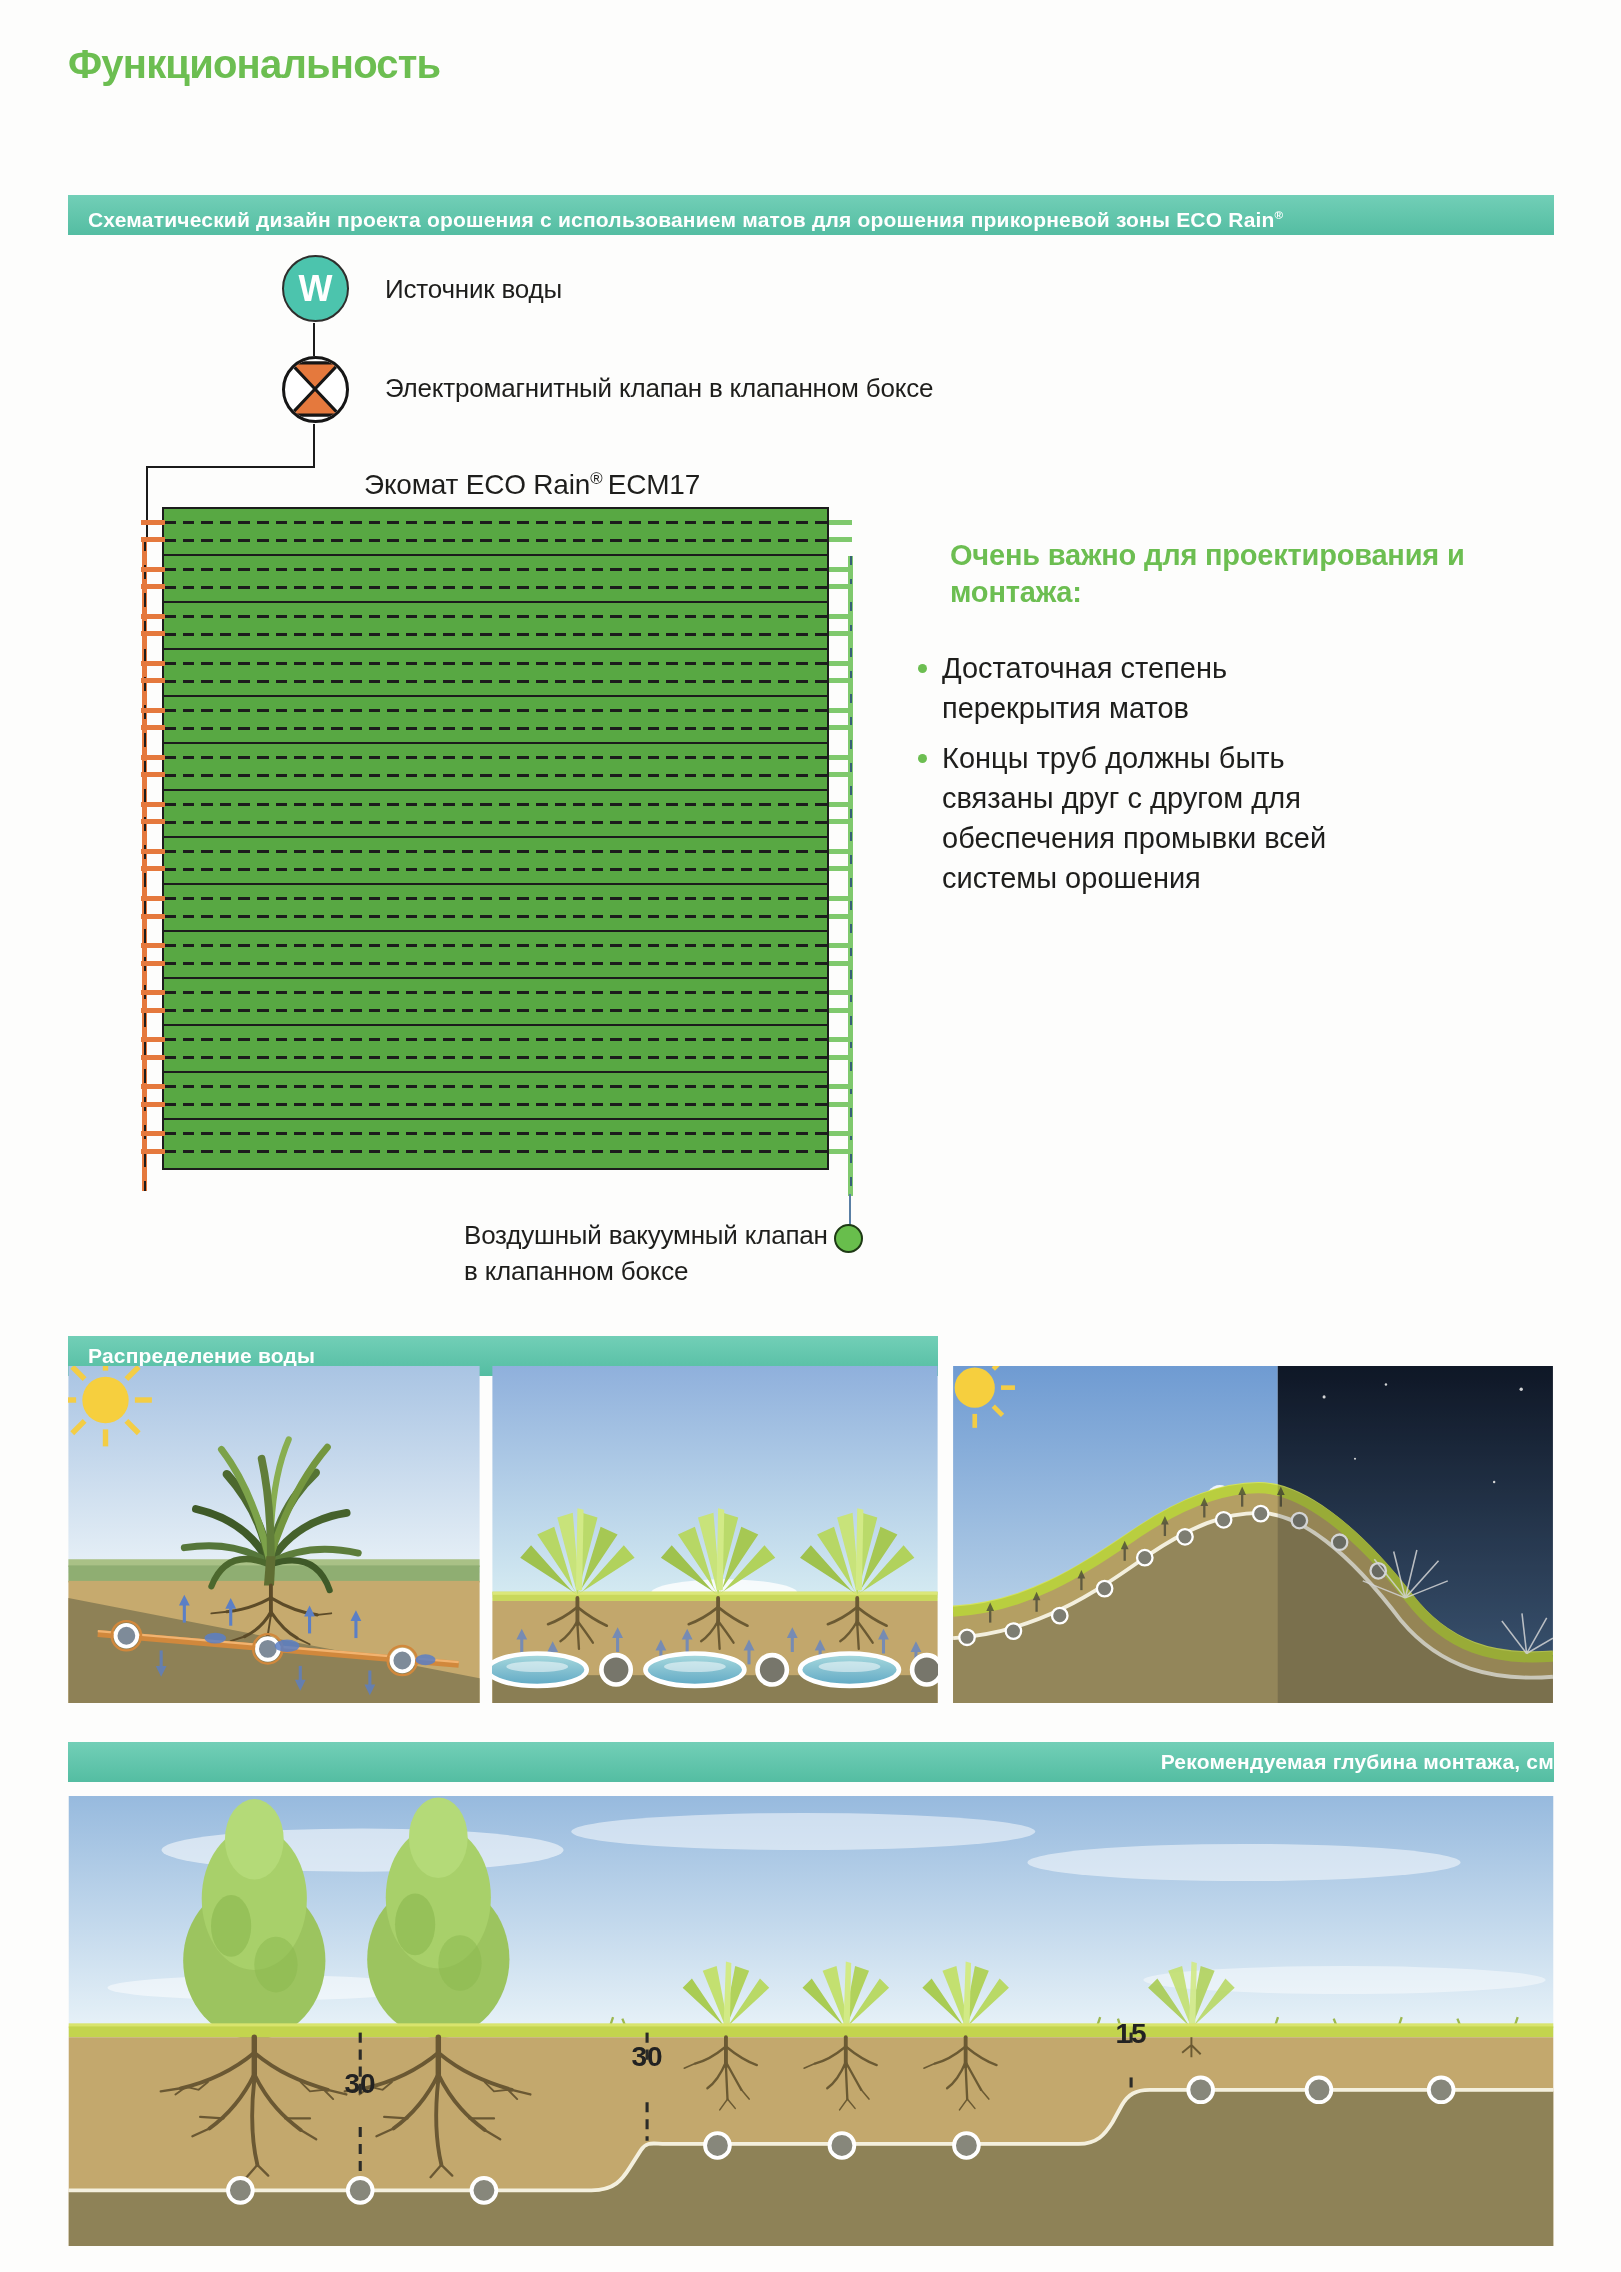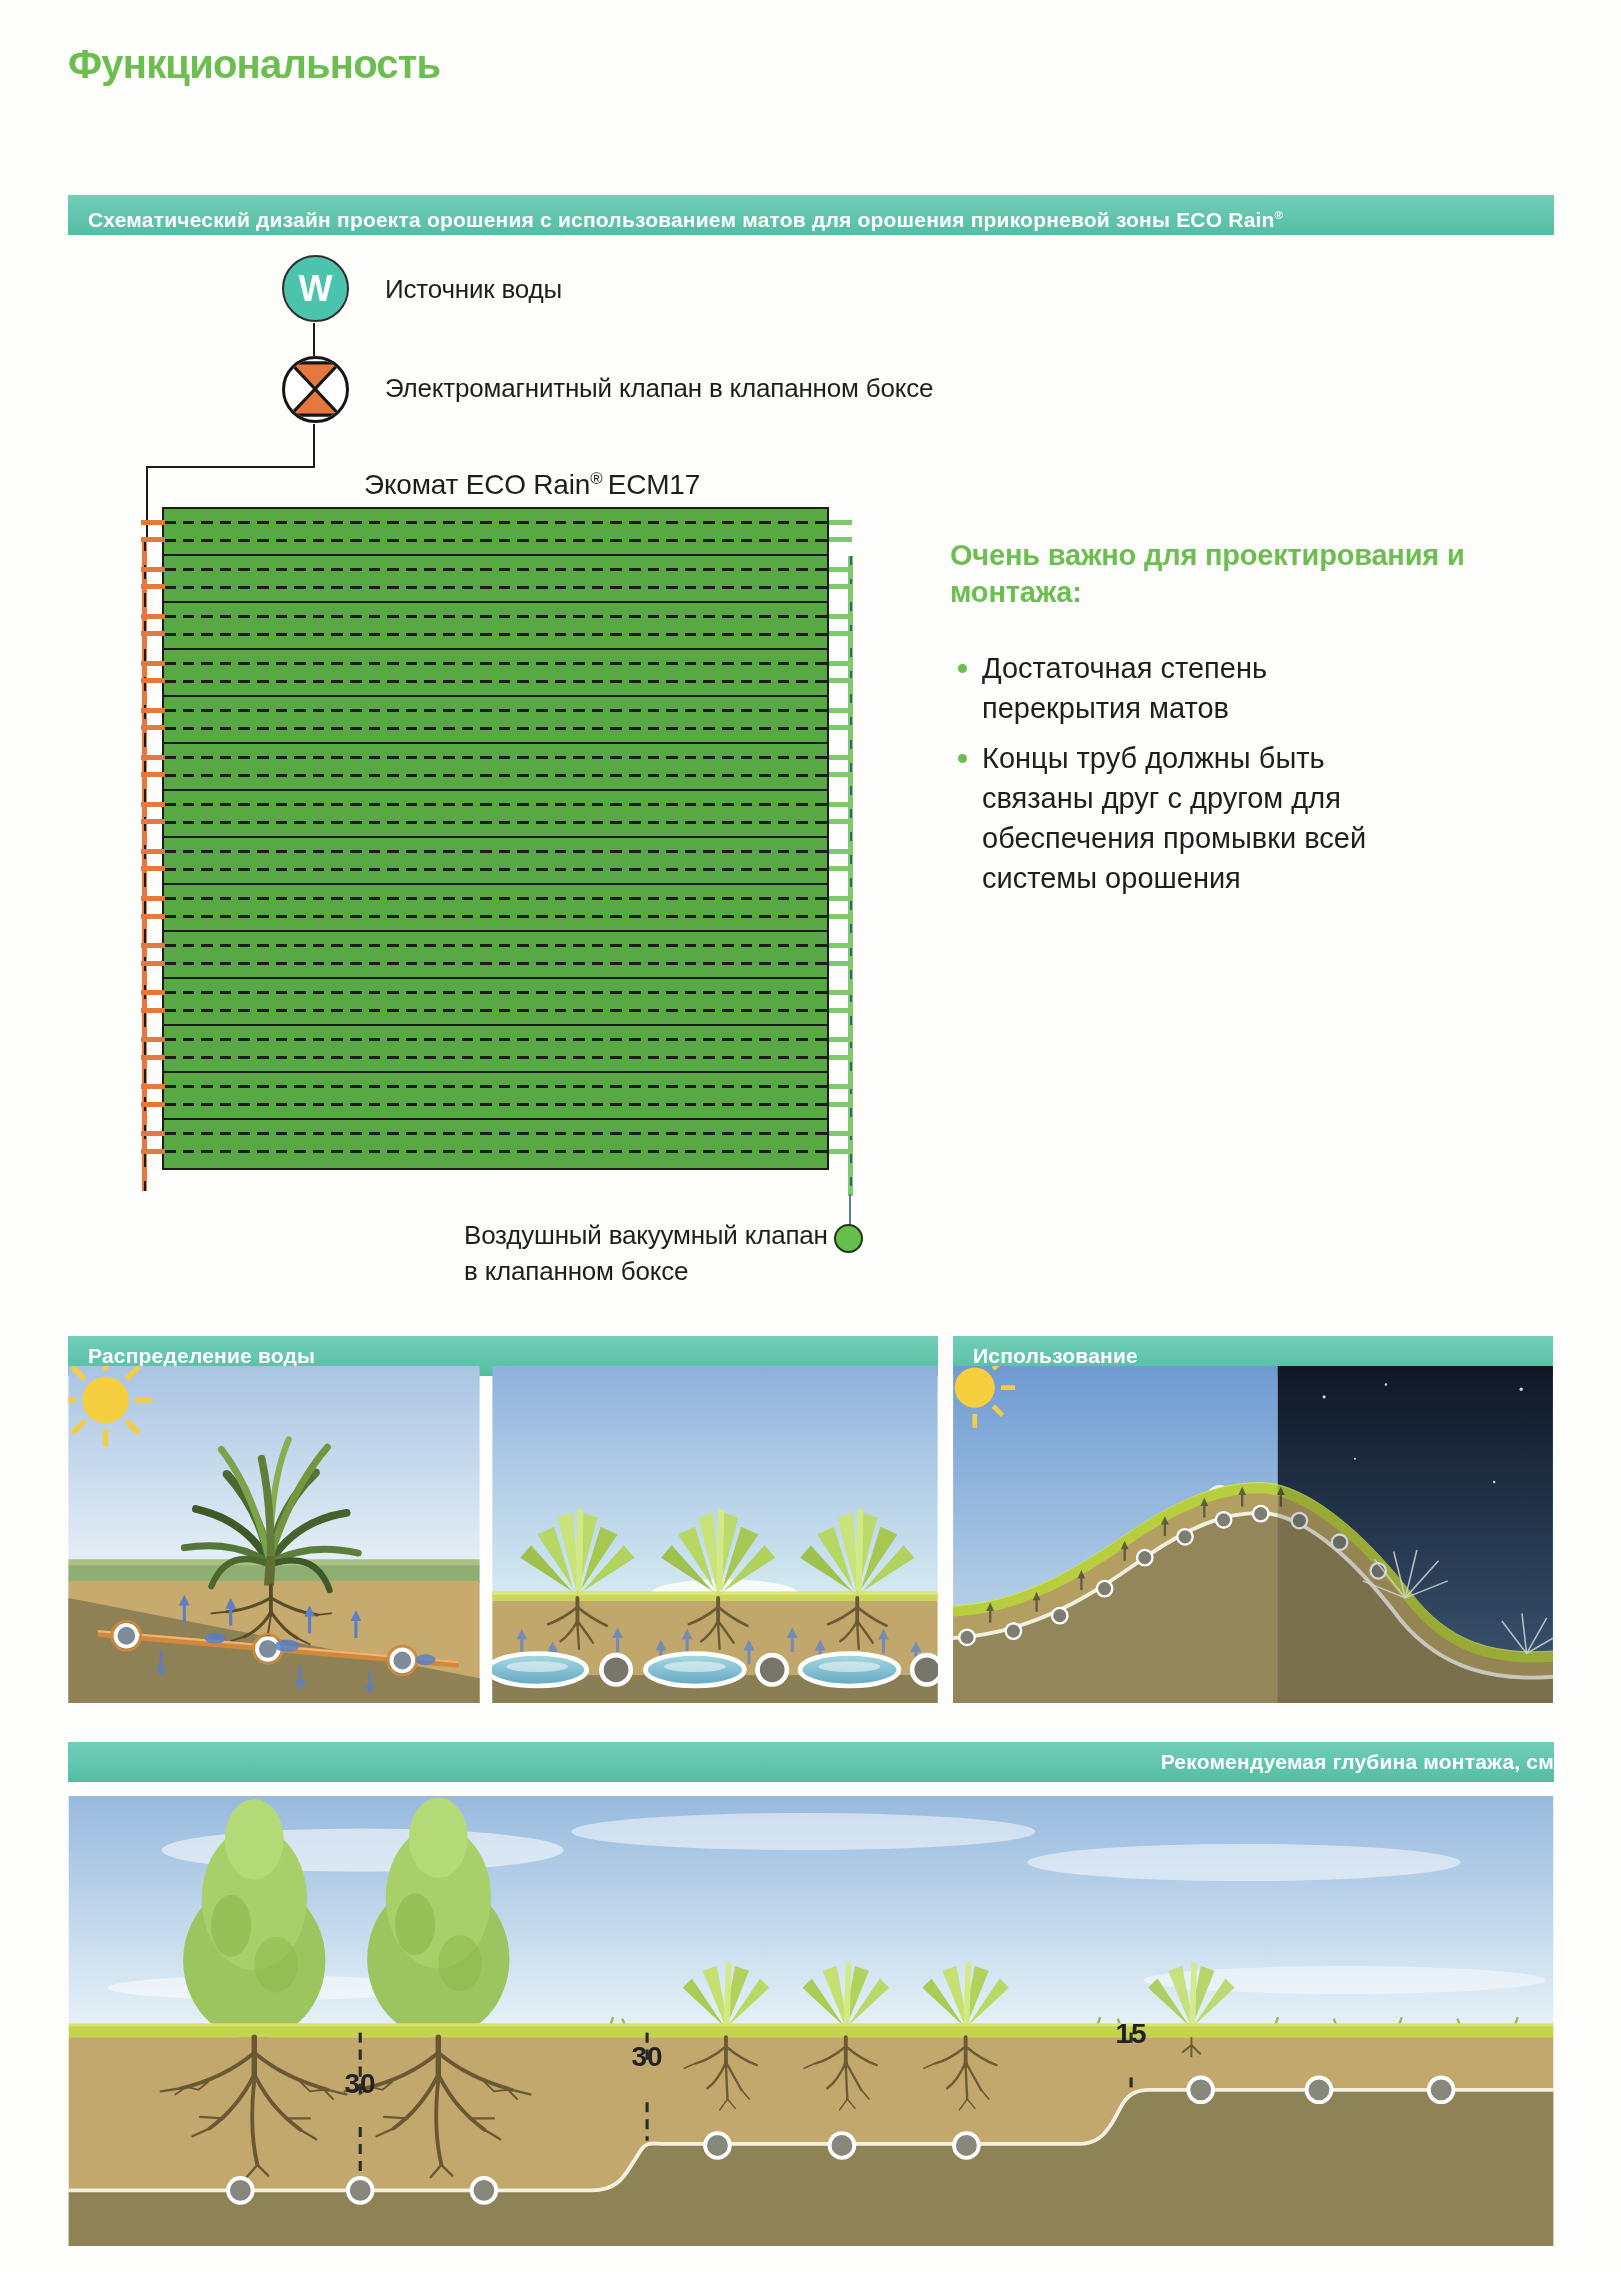--- a/index.html
+++ b/index.html
@@ -18,21 +18,21 @@
   .vline{width:2.3px;background:#1b1b1b;}
   .hline{height:2.3px;background:#1b1b1b;}
   .mat{left:162px;top:507px;width:667px;height:663px;background:#58a843;border:2.3px solid #1c1c1c;
        box-sizing:border-box;position:absolute;}
   .mat-strip{position:absolute;left:0;width:100%;border-bottom:2.3px solid #1c1c1c;box-sizing:border-box;}
   .drip{position:absolute;left:0;width:100%;height:3.1px;
         background:repeating-linear-gradient(90deg,#1c1c1c 0 11.6px,rgba(255,255,255,0) 11.6px 18.6px);}
   .conn-left{position:absolute;left:141px;width:24px;height:5.4px;background:#e5793d;}
   .conn-right{position:absolute;left:829px;width:23px;height:5.4px;background:#7fc96d;}
   .green-heading{font-size:29px;font-weight:bold;color:#6cbe51;line-height:1.28;letter-spacing:-0.2px;}
-  .notes{left:954px;top:648px;width:464px;list-style:none;margin:0;padding:0;font-size:29px;line-height:1.38;}
+  .notes{left:914px;top:648px;width:464px;list-style:none;margin:0;padding:0;font-size:29px;line-height:1.38;}
   .notes li{position:relative;padding-left:28px;margin-bottom:10px;}
   .notes li::before{content:"";position:absolute;left:3.9px;top:15.5px;width:9.3px;height:9.3px;border-radius:50%;
         background:#6cbe51;}
   .panel{position:absolute;top:1366px;height:337px;overflow:hidden;}
   .panel svg{display:block;}
   .depth-label{position:absolute;width:46px;text-align:center;font-size:28px;font-weight:bold;color:#222;}
   sup{font-size:60%;}
   .ml6{margin-left:5.4px;}
 </style>
 </head>
@@ -142,21 +142,20 @@
        background:#68be4c;border:2.3px solid #1e3a15;box-sizing:border-box;"></div>
   <div class="abs lbl" style="left:464px;top:1192px;width:364px;line-height:1.38;">Воздушный вакуумный клапан в клапанном боксе</div>
 
   <div class="abs green-heading" style="left:950px;top:511px;width:619px;">Очень важно для проектирования и монтажа:</div>
   <ul class="abs notes">
     <li><span>Достаточная степень перекрытия матов</span></li>
     <li><span>Концы труб должны быть связаны друг с другом  для обеспечения промывки всей системы орошения</span></li>
   </ul>
 
   <div class="abs bar" style="left:68px;top:1310px;width:870px;">Распределение воды</div>
-  <div class="abs bar" style="left:953px;top:1310px;width:600px;">Использование</div>
 
   <div class="panel" style="left:68px;width:412px;">
     <svg width="412" height="337" viewBox="0 0 532 436">
       <defs>
         <linearGradient id="g-sky1" x1="0" y1="0" x2="0" y2="1">
           <stop offset="0" stop-color="#a9c4e3"></stop>
             <stop offset="1" stop-color="#e8f1f7"></stop>
         </linearGradient>
       </defs>
       <rect width="532" height="268" fill="url(#g-sky1)"></rect>

